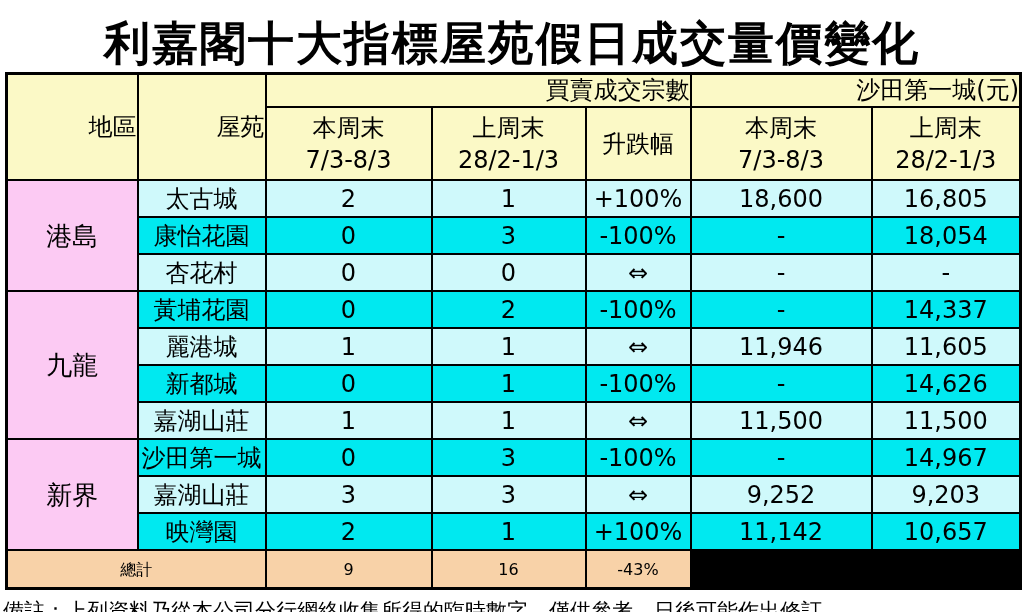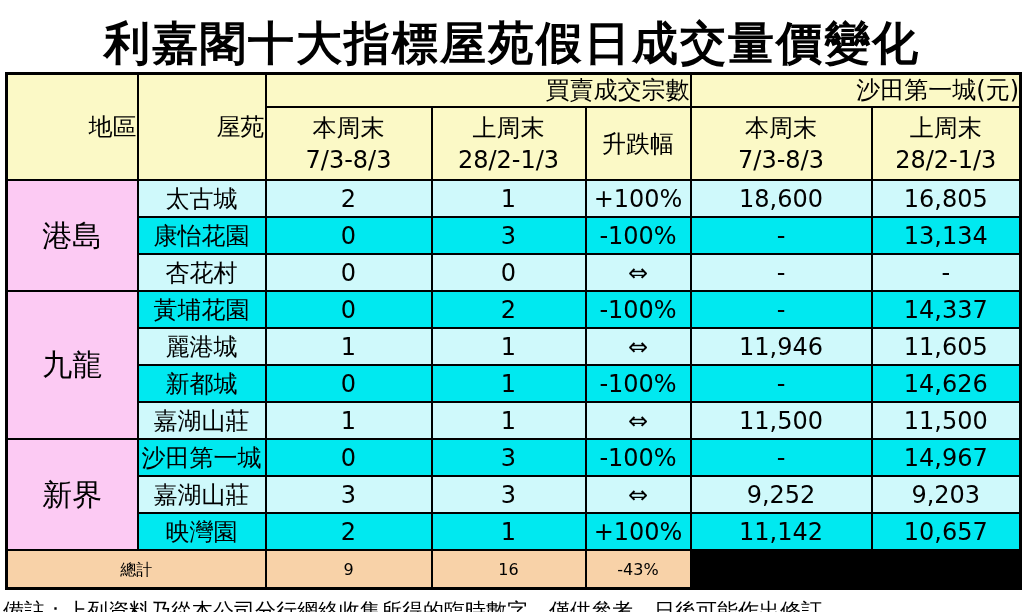--- a/index.html
+++ b/index.html
@@ -22,21 +22,21 @@
     border:2px solid #000; text-align:center; vertical-align:middle;
     padding:0; overflow:hidden; font-weight:normal;
   }
   thead th { background:var(--header-yellow,#FBF9C6); font-size:24px; }
   tr.grp-row th { height:31px; line-height:31px;text-align:right; }
   tr.sub-row th { height:71px; }
   .two-line span { display:block; line-height:32px; font-size:24px; }
   tbody td { font-size:24px; height:35px; line-height:34px; }
   tr.light td { background:var(--row-light,#CFF9FB);margin-top:24px; }
   tr.bright td { background:var(--row-bright,#00E9F0); }
-  tbody td.region-cell { background:var(--region-pink,#FCCAF3); font-size:30px;text-align:center; }
+  tbody td.region-cell { background:var(--region-pink,#FCCAF3); font-size:26px;text-align:center; }
   tr.total-row td { background:var(--total-peach,#F8D2A8); height:36px; line-height:35px; font-size:16px; }
   tr.total-row td.black-cell { background:#000; }
   .notes { margin:7px 0 0 3px; font-family:Liberation Sans, sans-serif; }
   .notes p { margin:0; font-size:21px; line-height:27px; white-space:nowrap; }
 </style>
 </head>
 <body>
 
 <h1 class="title">利嘉閣十大指標屋苑假日成交量價變化</h1>
 
@@ -86,21 +86,21 @@
       <td>+100%</td>
       <td>18,600</td>
       <td>16,805</td>
     </tr>
     <tr class="bright">
       <td>康怡花園</td>
       <td>0</td>
       <td>3</td>
       <td>-100%</td>
       <td>-</td>
-      <td>13,134</td>
+      <td>18,054</td>
     </tr>
     <tr class="light">
       <td>杏花村</td>
       <td>0</td>
       <td>0</td>
       <td>⇔</td>
       <td>-</td>
       <td>-</td>
     </tr>
     <tr class="bright">

